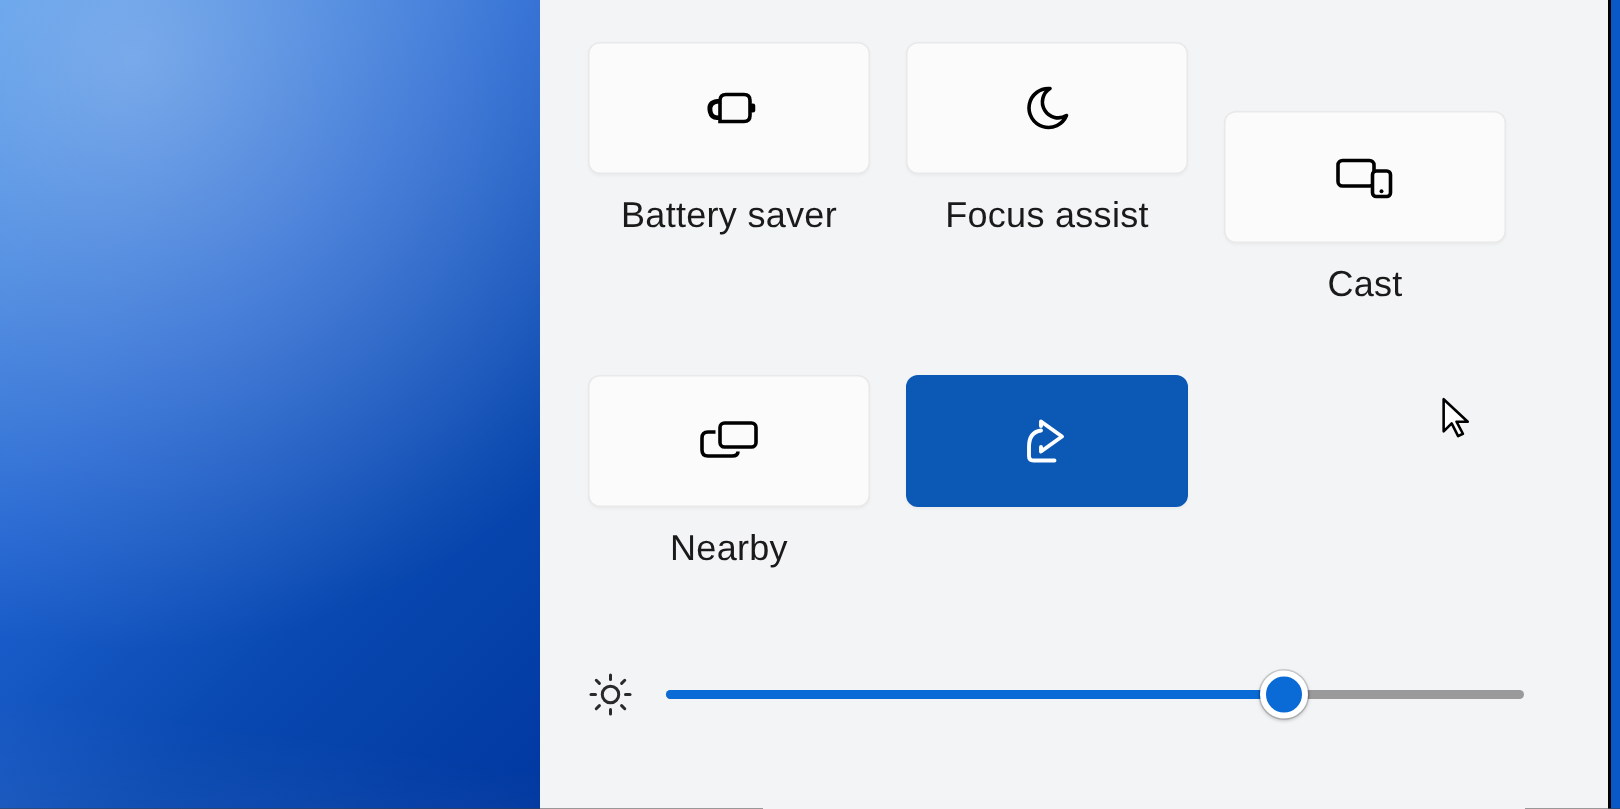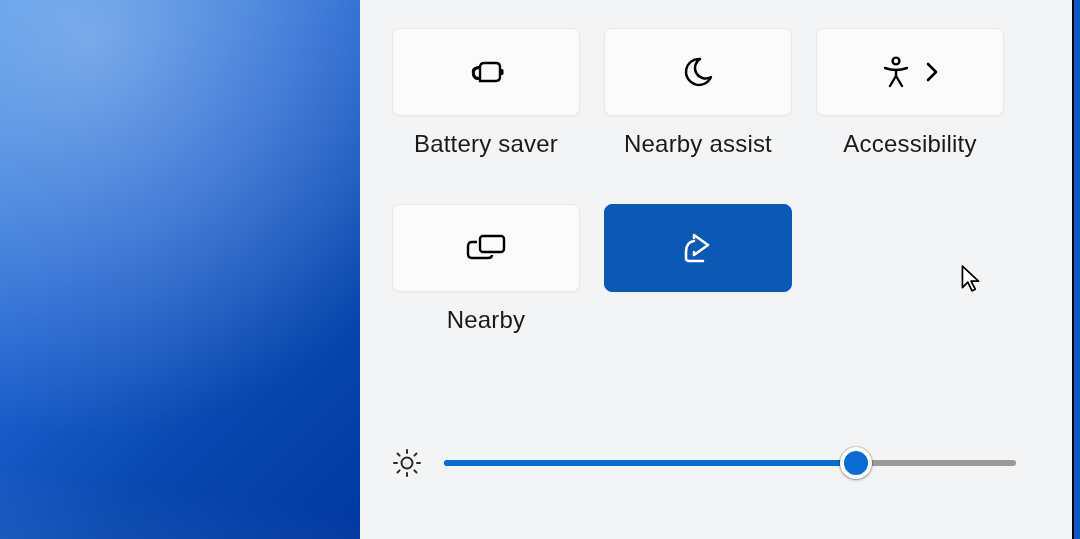--- a/index.html
+++ b/index.html
@@ -46,43 +46,36 @@
     </div>
 
     <div class="cell">
       <div class="tile">
         <span>
           <svg width="34" height="34" viewBox="0 0 34 34">
             <path d="M19 4 A13 13 0 1 0 30 22 A10 10 0 0 1 19 4 Z" fill="none" stroke="#000" stroke-width="2.4" stroke-linejoin="round"></path>
           </svg>
         </span>
       </div>
-      <div class="lbl">Nearby assist</div>
+      <div class="lbl">Focus assist</div>
     </div>
 
-    <div class="cell">
+
+    <div class="cell row2">
       <div class="tile">
         <span>
-          <svg width="30" height="32" viewBox="0 0 30 32">
-            <circle cx="15" cy="5" r="3.4" fill="none" stroke="#000" stroke-width="2.4"></circle>
-            <path d="M4 12 Q15 16 26 12" fill="none" stroke="#000" stroke-width="2.4" stroke-linecap="round"></path>
-            <path d="M15 14 L15 20" stroke="#000" stroke-width="2.4" stroke-linecap="round"></path>
-            <path d="M15 20 L9 30" stroke="#000" stroke-width="2.4" stroke-linecap="round"></path>
-            <path d="M15 20 L21 30" stroke="#000" stroke-width="2.4" stroke-linecap="round"></path>
+          <svg width="42" height="30" viewBox="0 0 42 30">
+            <rect x="3" y="4" width="24" height="17" rx="3" fill="none" stroke="#000" stroke-width="2.4"></rect>
+            <rect x="26" y="11" width="12" height="17" rx="2.5" fill="#fbfbfc" stroke="#000" stroke-width="2.4"></rect>
+            <circle cx="32" cy="24.5" r="1.3" fill="#000"></circle>
           </svg>
         </span>
-        <span class="chev">
-          <svg width="14" height="22" viewBox="0 0 14 22">
-              <path d="M3 3 L11 11 L3 19" fill="none" stroke="#000" stroke-width="2.6" stroke-linecap="round" stroke-linejoin="round"></path>
-            </svg>
-        </span>
       </div>
-      <div class="lbl">Accessibility</div>
+      <div class="lbl">Cast</div>
     </div>
-
 
     <div class="cell row2">
       <div class="tile">
         <span>
           <svg width="42" height="30" viewBox="0 0 42 30">
             <rect x="15" y="3" width="24" height="16" rx="3" fill="none" stroke="#000" stroke-width="2.4"></rect>
             <path d="M12 9 L7 9 Q3 9 3 13 L3 21 Q3 25 7 25 L23 25 Q27 25 27 22" fill="none" stroke="#000" stroke-width="2.4"></path>
           </svg>
         </span>
       </div>

